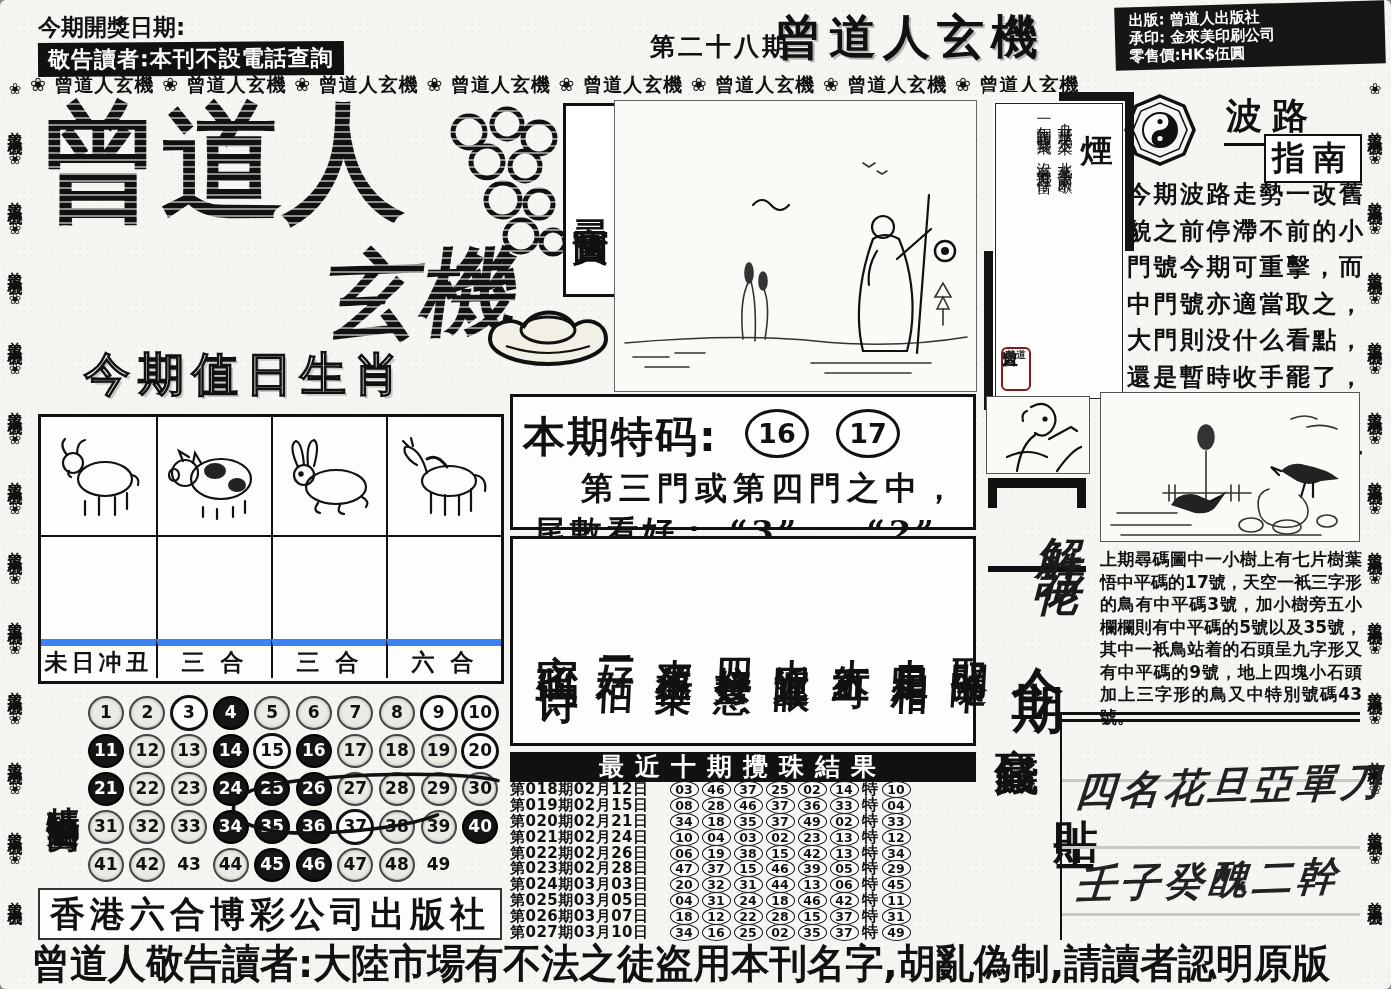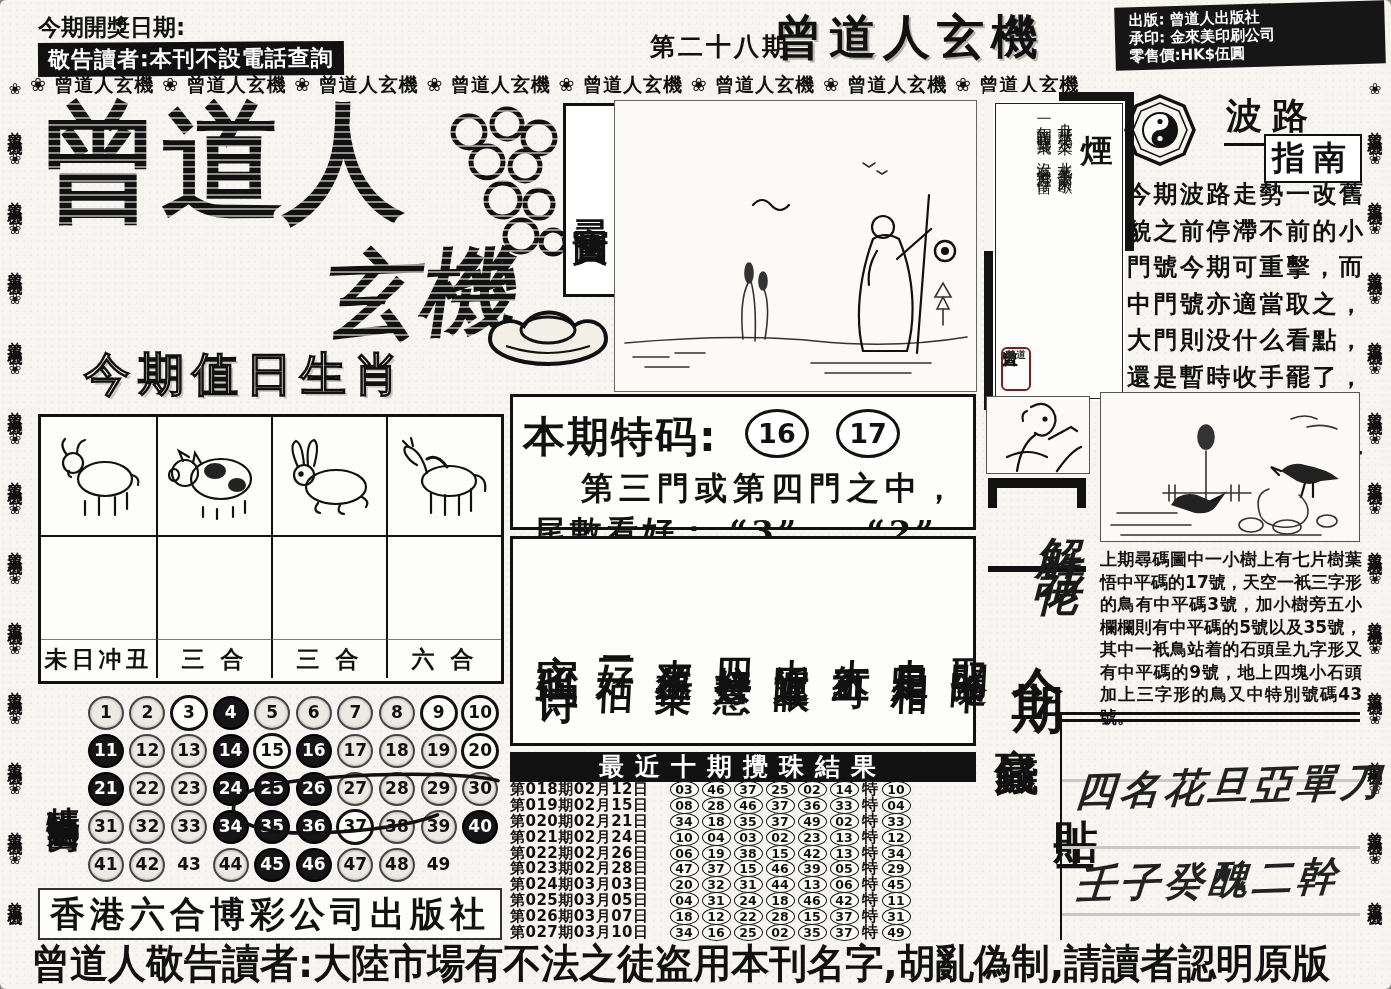--- a/index.html
+++ b/index.html
@@ -61,21 +61,21 @@
   .res-row{display:flex;align-items:center;height:15.8px;}
   .res-label{width:158px;font-size:15px;font-weight:800;letter-spacing:.5px;white-space:nowrap;}
   .rnum{display:inline-block;width:27px;height:15px;border:1.5px solid #111;border-radius:50%;font-size:12.5px;font-weight:800;line-height:15px;text-align:center;margin:0 1.5px;background:#fdfdfb;}
   .res-te{font-size:16px;font-weight:900;margin:0 2px;}
   
   .zo-head{left:66px;top:344px;font-size:46px;font-weight:400;letter-spacing:8px;color:#f6f5f1;-webkit-text-stroke:2.5px #111;text-shadow:3px 3px 0 rgba(0,0,0,.18);margin-left:18px;}
   .zo-table{left:38px;top:414px;width:460px;height:264px;border:3px solid #111;background:#fdfdfb;display:grid;grid-template-columns:repeat(4,1fr);grid-template-rows:118px 104px 39px;}
   .zo-cell{border-left:2px solid #111;display:flex;align-items:center;justify-content:center;}
   .zo-cell.first{border-left:none;}
   .zo-row2{border-top:2px solid #111;}
-  .zo-row3{border-top:1px solid #3b82f6;font-size:23px;font-weight:900;letter-spacing:4px;}
+  .zo-row3{border-top:7px solid #3b82f6;font-size:23px;font-weight:900;letter-spacing:4px;}
   
   .grid{left:35px;top:694px;width:466px;height:192px;display:flex;}
   .grid-label{writing-mode:vertical-rl;text-orientation:upright;font-size:33px;font-weight:900;letter-spacing:4px;width:50px;text-align:center;}
   .grid-cells{position:relative;flex:1;display:flex;flex-wrap:wrap;align-content:flex-start;}
   .gcell{width:10%;height:38px;display:flex;align-items:center;justify-content:center;}
   .gnum{width:32px;height:30px;border:2px solid #444;border-radius:50%;font-size:17px;font-weight:800;line-height:29px;text-align:center;background:#eceae4;box-shadow:inset 0 0 3px rgba(0,0,0,.35);}
   .gnum.dark{background:#161616;color:#fff;border-color:#000;}
   .gnum.bold{border:3px solid #111;background:#fdfdfb;box-shadow:none;}
   .gnum.plain{border-color:transparent;background:transparent;box-shadow:none;}
   .grid-ellipse{position:absolute;inset:0;pointer-events:none;}

